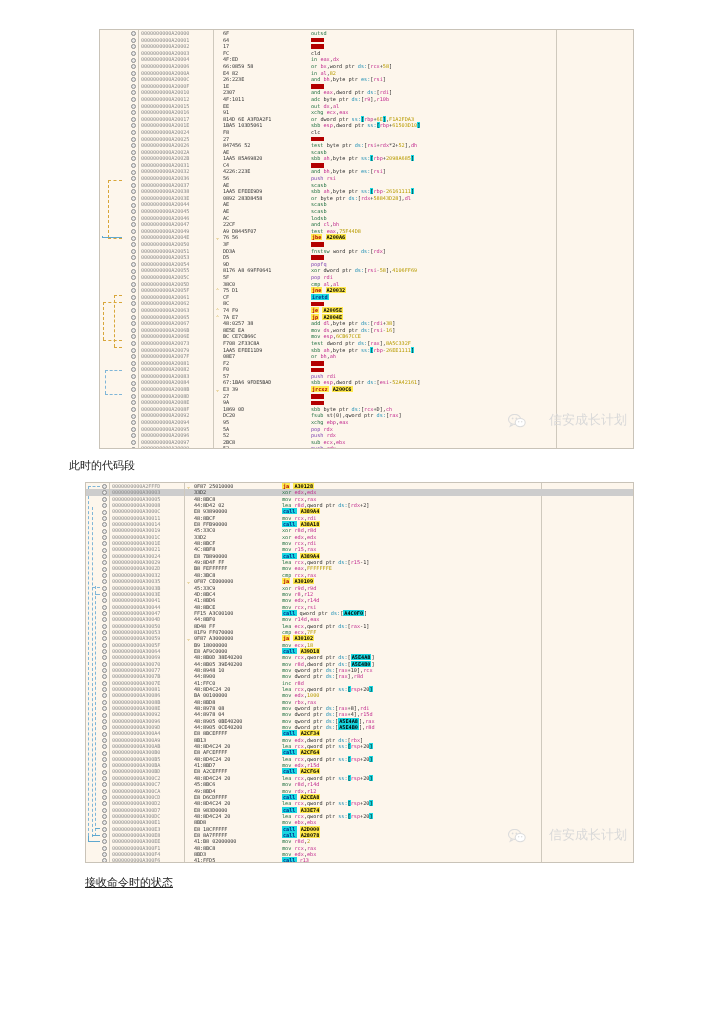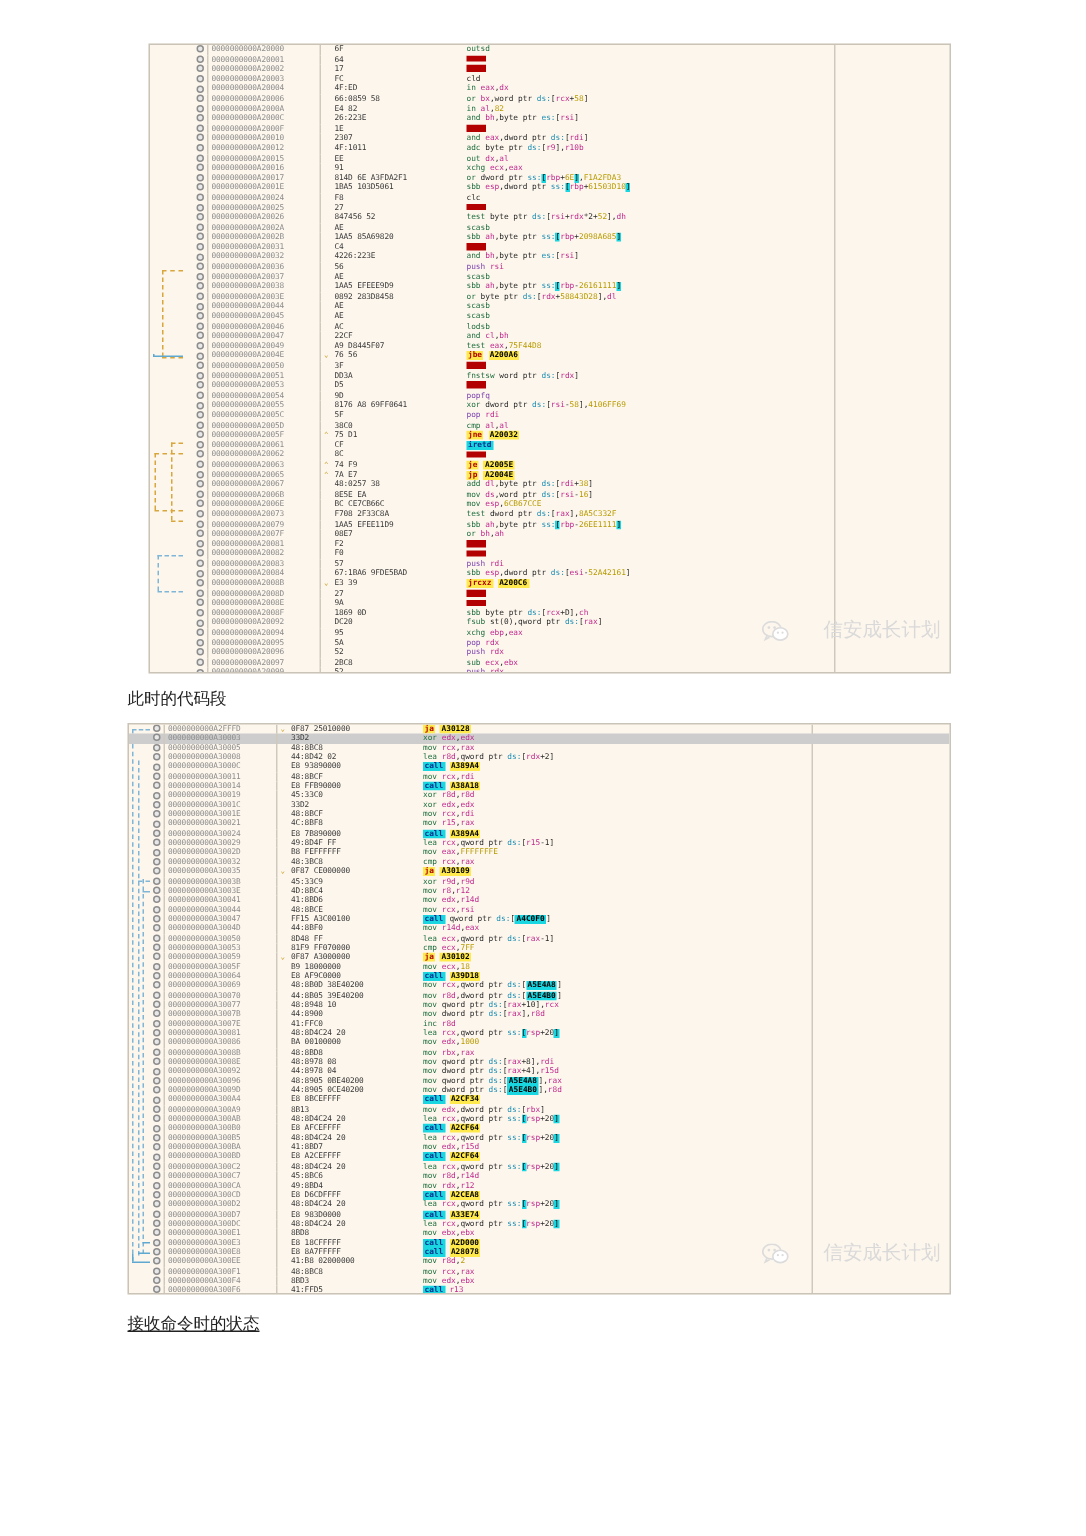--- a/index.html
+++ b/index.html
@@ -49,21 +49,21 @@
   .jl.v{width:0;border-left:1px dashed #d8a63a;}
   .jl.h{height:0;border-top:1px dashed #d8a63a;}
   .jl.blue.v{border-left-color:#7fb6d8;}
   .jl.blue.h{border-top-color:#7fb6d8;}
   .jl.solidblue.v{width:0;border-left:1px solid #5fa8cf;}
   .jl.solidblue.h{height:0;border-top:1px solid #5fa8cf;}
 
   .vsep{position:absolute;top:0;bottom:0;width:0;border-left:1px solid #cfc9bd;}
 
   .caption{position:absolute;font-size:11px;color:#222;font-family:"DejaVu Sans","Liberation Sans",sans-serif;}
-  #caption-top{left:85px;top:458px;}
+  #caption-top{left:69px;top:458px;}
   #caption-bottom{left:85px;top:875px;text-decoration:underline;}
 
   .wm{position:absolute;display:flex;align-items:flex-end;gap:23px;color:#d9d9d9;font-size:13px;
       font-family:"DejaVu Sans","Liberation Sans",sans-serif;pointer-events:none;}
   #wm-top{left:508px;top:411px;}
   #wm-bottom{left:508px;top:826px;}
   .wm svg{display:block;}
 </style>
 </head>
 <body>

